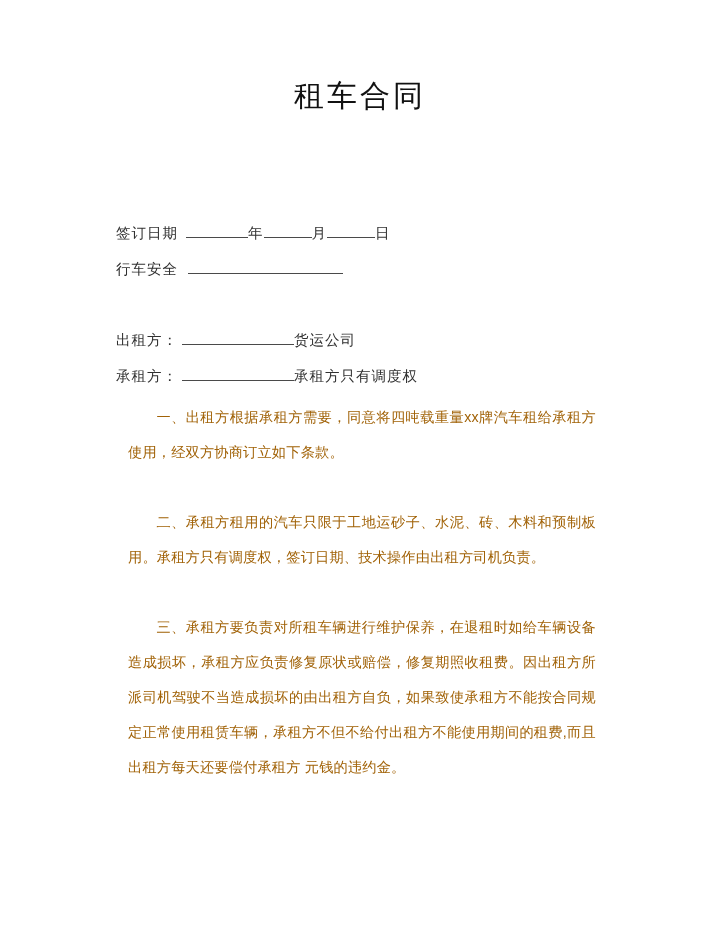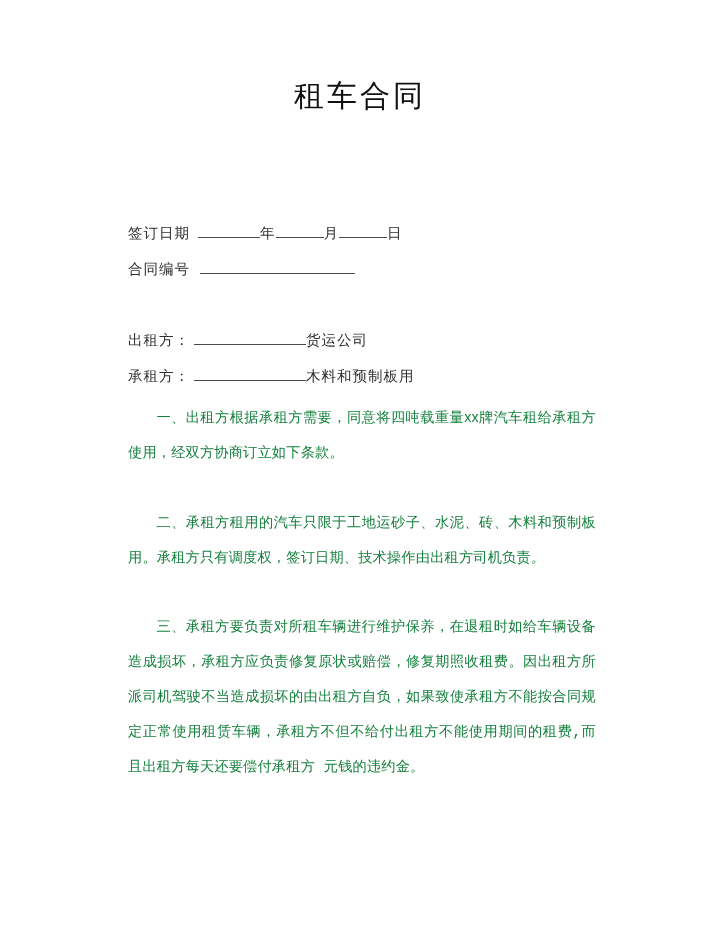--- a/index.html
+++ b/index.html
@@ -33,21 +33,21 @@
     line-height: 40px;
     letter-spacing: 3px;
     color: #111111;
     font-weight: 400;
     font-family: "DejaVu Serif", "Liberation Serif", serif;
   }
 
   
   .form-block {
     position: absolute;
-    left: 128px;
+    left: 116px;
     top: 222px;
     width: 470px;
   }
 
   .form-row {
     height: 36px;
     display: flex;
     align-items: baseline;
     font-size: 14.5px;
     color: #303030;
@@ -84,29 +84,29 @@
   .clauses {
     position: absolute;
     left: 128px;
     top: 400px;
     width: 468px;
   }
 
   .clause {
     font-size: 14.2px;
     line-height: 35px;
-    color: #15803d;
+    color: #a16207;
     text-align: justify;
     text-justify: inter-ideograph;
     text-indent: 2em;
     margin: 0 0 35px 0;
     letter-spacing: 0.2px;
   }
 
-  .clause:last-child { margin-bottom: 0; font-family: Liberation Mono, monospace; }
+  .clause:last-child { margin-bottom: 0; }
 </style>
 </head>
 <body>
 
 <div class="page">
 
   <div class="doc-title">租车合同</div>
 
   <div class="form-block">
 
@@ -114,34 +114,34 @@
       <span class="form-label">签订日期</span>
       <span class="blank blank-date-y"></span>
       <span class="unit">年</span>
       <span class="blank blank-date-m"></span>
       <span class="unit">月</span>
       <span class="blank blank-date-d"></span>
       <span class="unit">日</span>
     </div>
 
     <div class="form-row">
-      <span class="form-label">合同编号</span>
+      <span class="form-label">行车安全</span>
       <span class="blank blank-number"></span>
     </div>
 
     <div class="form-row">
       <span class="form-label">出租方：</span>
       <span class="blank blank-party"></span>
       <span class="party-suffix">货运公司</span>
     </div>
 
     <div class="form-row">
       <span class="form-label">承租方：</span>
       <span class="blank blank-party"></span>
-      <span class="party-suffix">木料和预制板用</span>
+      <span class="party-suffix">承租方只有调度权</span>
     </div>
 
   </div>
 
   <div class="clauses">
     <p class="clause">一、出租方根据承租方需要，同意将四吨载重量xx牌汽车租给承租方使用，经双方协商订立如下条款。</p>
     <p class="clause">二、承租方租用的汽车只限于工地运砂子、水泥、砖、木料和预制板用。承租方只有调度权，签订日期、技术操作由出租方司机负责。</p>
     <p class="clause">三、承租方要负责对所租车辆进行维护保养，在退租时如给车辆设备造成损坏，承租方应负责修复原状或赔偿，修复期照收租费。因出租方所派司机驾驶不当造成损坏的由出租方自负，如果致使承租方不能按合同规定正常使用租赁车辆，承租方不但不给付出租方不能使用期间的租费,而且出租方每天还要偿付承租方 元钱的违约金。</p>
   </div>
 

